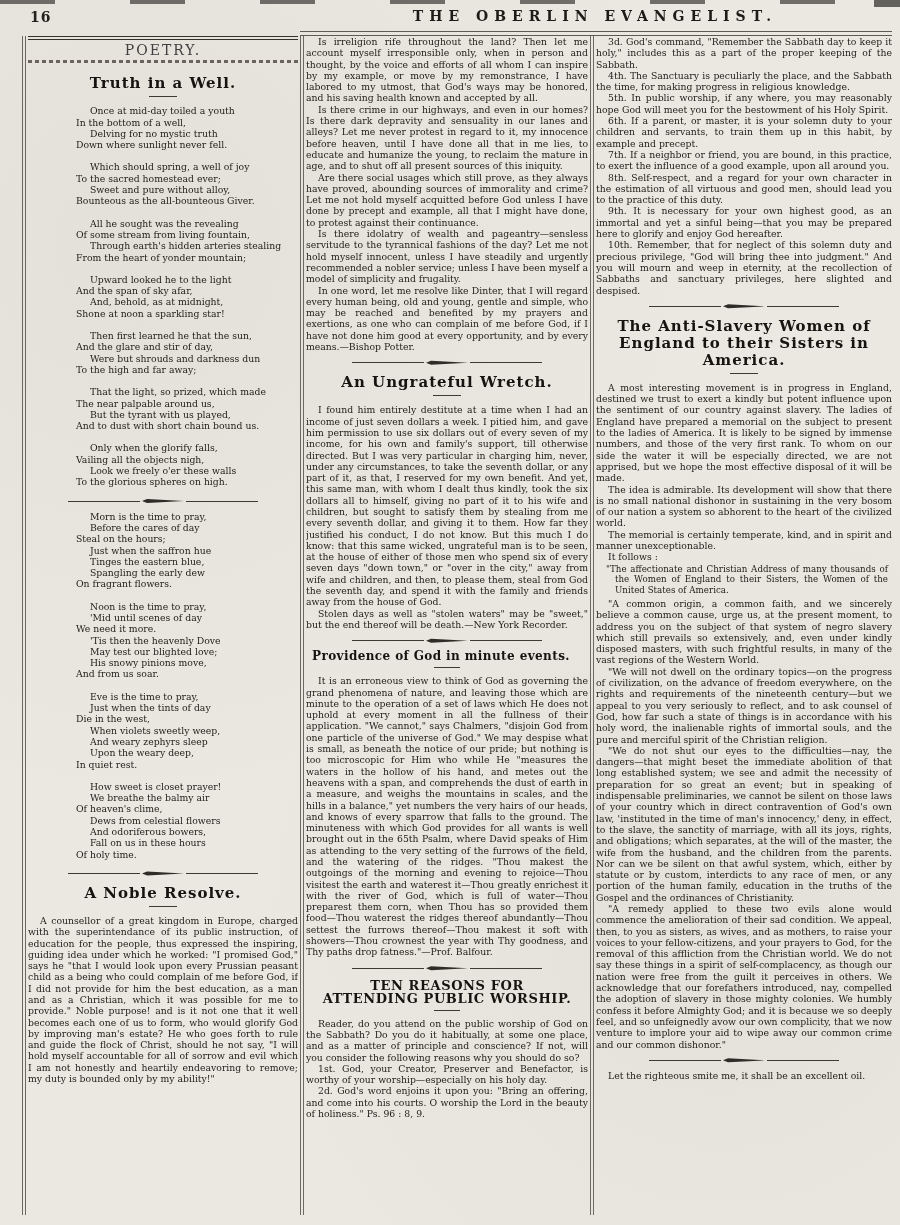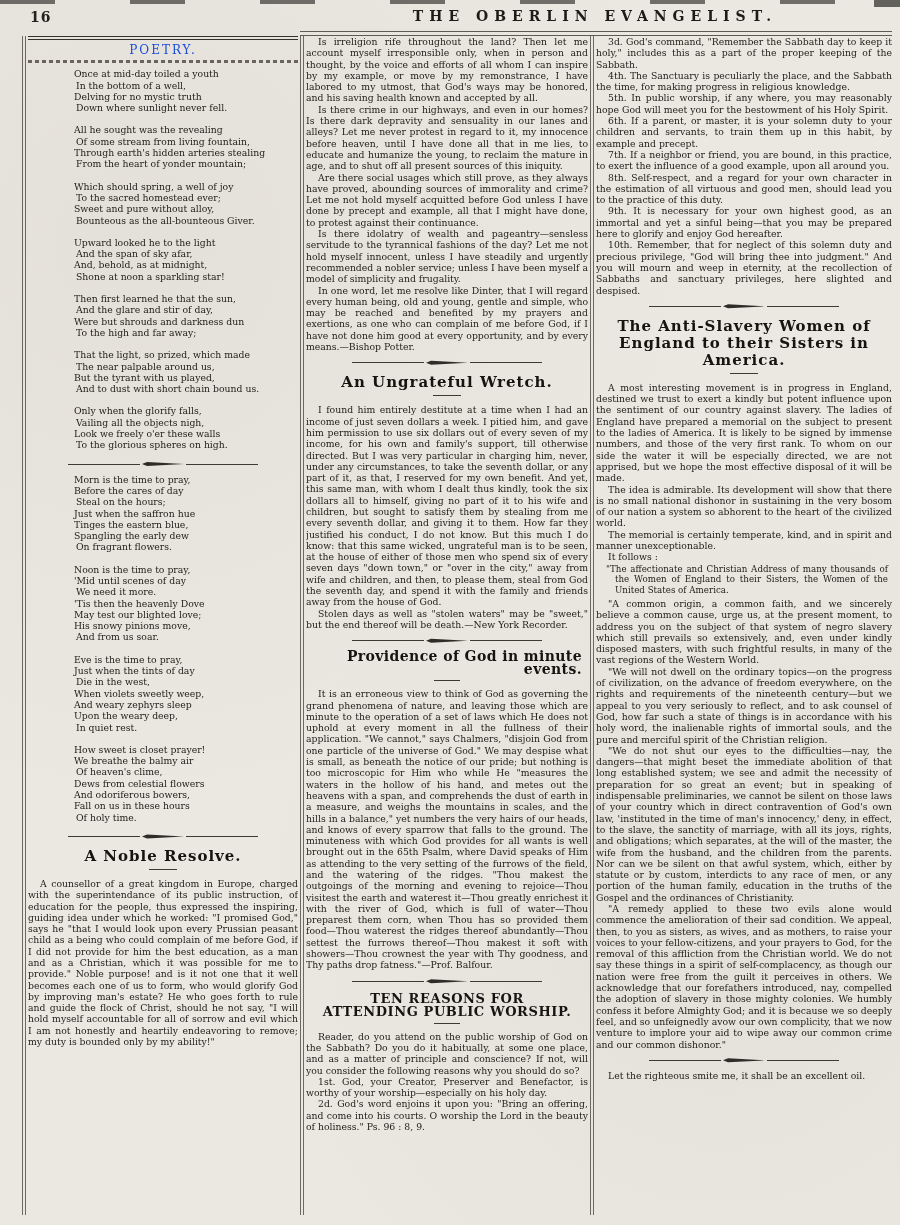--- a/index.html
+++ b/index.html
@@ -24,74 +24,75 @@
   .head-rule{position:absolute;top:31px;left:300px;right:8px;height:3px;
     border-top:1px solid #45423a;border-bottom:1px solid #45423a;opacity:.85;}
   .cols{position:absolute;top:36px;left:20px;right:8px;bottom:10px;display:flex;}
   .vrule{width:2px;border-left:1px solid #4d4a42;border-right:1px solid #4d4a42;
     margin:0 2px;opacity:.8;}
   .col{overflow:hidden;font-size:9.3px;line-height:11.3px;}
   .c1{width:270px;}
   .c2{width:282px;}
   .c3{flex:1;}
   
-  .banner{border-top:4px double #35322b;text-align:center;font-size:12px;
-    letter-spacing:2px;padding:5px 0 3px;color:#1d4ed8;margin-bottom:2px;}
+  .banner{border-top:4px double #35322b;text-align:center;font-size:14px;
+    letter-spacing:2px;padding:5px 0 3px;color:#404040;margin-bottom:2px;}
   .banner::after{content:"";display:block;height:3px;margin-top:4px;
     background:repeating-linear-gradient(90deg,#4a463e 0 4px,transparent 4px 7px);opacity:.8;}
   .title{margin:9px 6px 8px;text-align:center;font-weight:bold;font-size:15px;
     letter-spacing:1px;color:#161410;line-height:17px;}
   .title::after{content:"";display:block;width:28px;height:1px;background:#3c3a33;margin:4px auto 0;}
-  .title-sm{margin:7px 6px 7px;text-align:right;font-weight:bold;font-size:14px;
+  .title-sm{margin:7px 6px 7px;text-align:left;font-weight:bold;font-size:12px;
     letter-spacing:.4px;color:#161410;line-height:13px;}
   .title-sm::after{content:"";display:block;width:26px;height:1px;background:#3c3a33;margin:4px auto 0;}
   .title-caps{margin:8px 14px 7px;text-align:center;font-weight:bold;font-size:13px;
     letter-spacing:.6px;color:#161410;line-height:13.5px;}
   .title-caps::after{content:"";display:block;width:26px;height:1px;background:#3c3a33;margin:4px auto 0;}
   .para{margin:0;text-indent:12px;text-align:justify;}
   .address{margin:1px 4px 2px 10px;font-size:8.7px;line-height:10.8px;
     padding-left:9px;text-indent:-9px;text-align:justify;}
   .stanza{margin:0 0 11px 46px;}
-  .line{white-space:nowrap;}
+  .line{white-space:nowrap;margin-left:16px;}
   .ind{margin-left:2px;}
   .divider{display:flex;align-items:center;justify-content:center;margin:8px 0 7px;}
   .divider::before,.divider::after{content:"";height:1px;background:#3d3a33;flex:0 0 72px;}
   .dia{width:42px;height:5px;background:#2e2c26;margin:0 2px;
     clip-path:polygon(0 50%,12% 10%,100% 50%,12% 90%);}
 </style>
 </head>
 <body>
 
 <div class="page">
   <div class="scan-edge"></div>
   <div class="corner-blot"></div>
   <span class="pageno">16</span>
   <h1 class="masthead">THE OBERLIN EVANGELIST.</h1>
   <div class="head-rule"></div>
   <div class="cols">
     <div class="vrule"></div>
     <div class="col c1">
         <div class="banner">POETRY.</div>
+        <div class="title">Truth in a Well.</div>
         <div class="stanza">
           <div class="line">Once at mid-day toiled a youth</div>
           <div class="line ind">In the bottom of a well,</div>
           <div class="line">Delving for no mystic truth</div>
           <div class="line ind">Down where sunlight never fell.</div>
         </div>
         <div class="stanza">
+          <div class="line">Which should spring, a well of joy</div>
+          <div class="line ind">To the sacred homestead ever;</div>
+          <div class="line">Sweet and pure without alloy,</div>
+          <div class="line ind">Bounteous as the all-bounteous Giver.</div>
+        </div>
+        <div class="stanza">
           <div class="line">All he sought was the revealing</div>
           <div class="line ind">Of some stream from living fountain,</div>
           <div class="line">Through earth's hidden arteries stealing</div>
           <div class="line ind">From the heart of yonder mountain;</div>
-        </div>
-        <div class="stanza">
-          <div class="line">Which should spring, a well of joy</div>
-          <div class="line ind">To the sacred homestead ever;</div>
-          <div class="line">Sweet and pure without alloy,</div>
-          <div class="line ind">Bounteous as the all-bounteous Giver.</div>
         </div>
         <div class="stanza">
           <div class="line">Upward looked he to the light</div>
           <div class="line ind">And the span of sky afar,</div>
           <div class="line">And, behold, as at midnight,</div>
           <div class="line ind">Shone at noon a sparkling star!</div>
         </div>
         <div class="stanza">
           <div class="line">Then first learned he that the sun,</div>
           <div class="line ind">And the glare and stir of day,</div>

